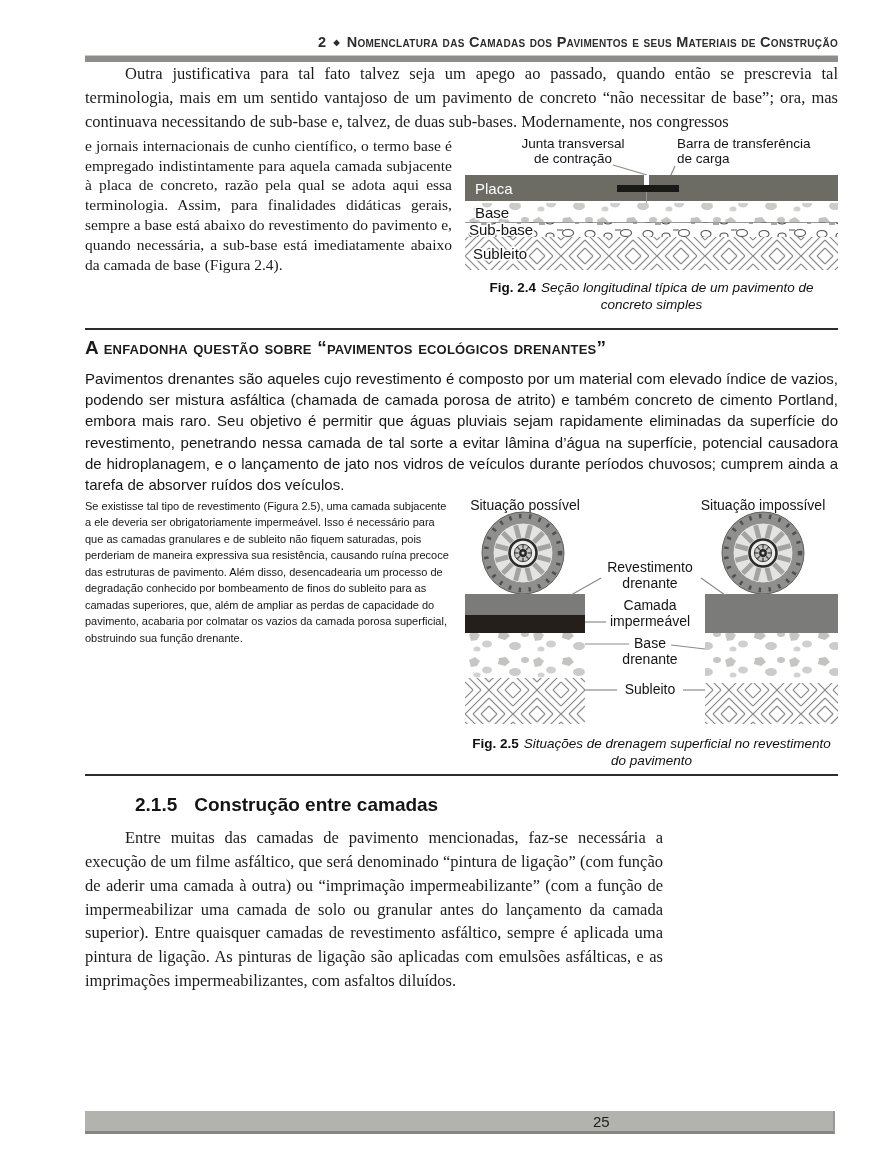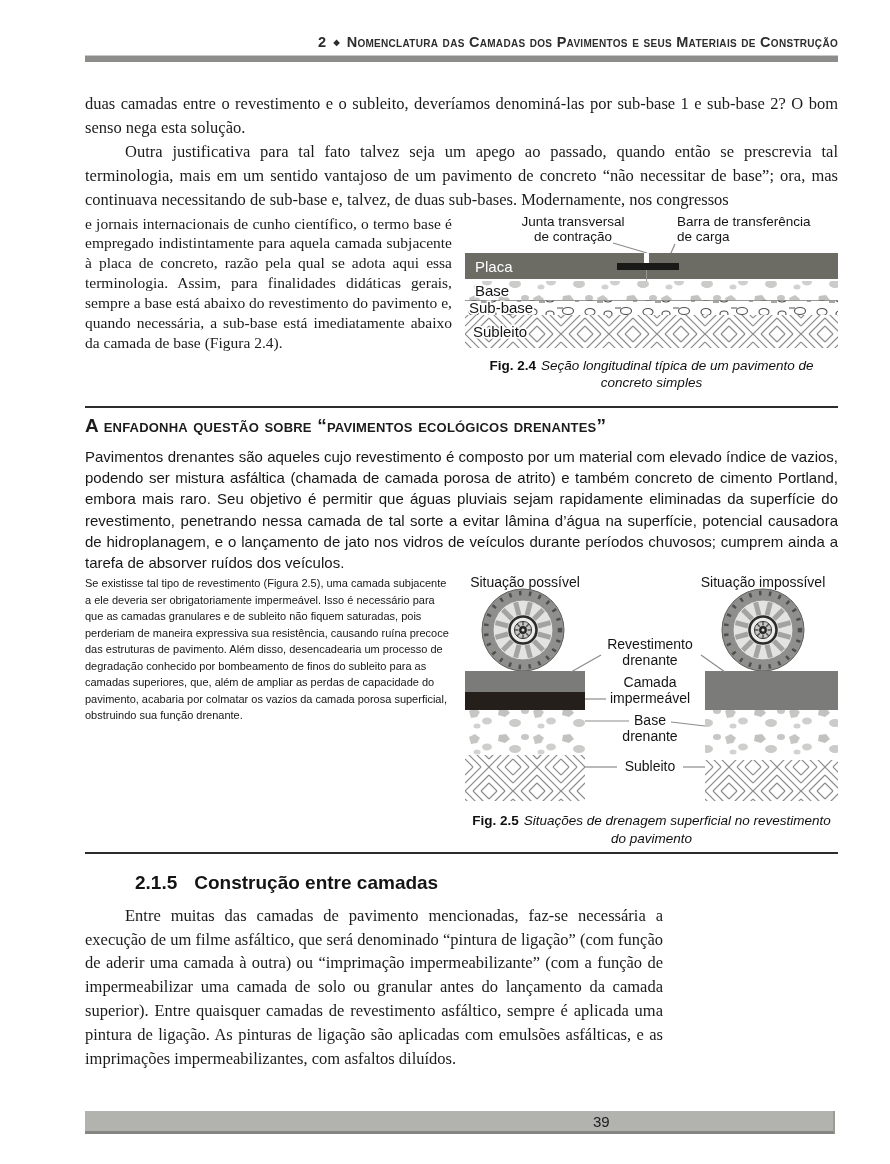--- a/index.html
+++ b/index.html
@@ -66,21 +66,20 @@
 
 <div class="page">
 
   <header class="runhead">
     <span>2</span>
     <span class="rh-bullet">◆</span>
     <span>Nomenclatura das Camadas dos Pavimentos e seus Materiais de Construção</span>
   </header>
   <div class="rule-head"></div>
 
-  <p class="body first">duas camadas entre o revestimento e o subleito, deveríamos denominá-las por sub-base 1 e sub-base 2? O bom senso nega esta solução.</p>
   <p class="body indent">Outra justificativa para tal fato talvez seja um apego ao passado, quando então se prescrevia tal terminologia, mais em um sentido vantajoso de um pavimento de concreto “não necessitar de base”; ora, mas continuava necessitando de sub-base e, talvez, de duas sub-bases. Modernamente, nos congressos</p>
 
   <div class="wrap-row">
     <p class="coltext serifcol">e jornais internacionais de cunho científico, o termo base é empregado indistintamente para aquela camada subjacente à placa de concreto, razão pela qual se adota aqui essa terminologia. Assim, para finalidades didáticas gerais, sempre a base está abaixo do revestimento do pavimento e, quando necessária, a sub-base está imediatamente abaixo da camada de base (Figura 2.4).</p>
 
     <figure>
       <svg width="373" height="134" viewBox="0 0 373 134">
         <defs>
           <pattern id="spk24" width="64" height="26" patternUnits="userSpaceOnUse">
             <rect width="64" height="26" fill="#ffffff"></rect>
@@ -237,16 +236,16 @@
 
   <div class="box-rule bottom"></div>
 
   <h3 class="sec-head">
     <span>2.1.5</span>
     <span>Construção entre camadas</span>
   </h3>
   <p class="body indent sec-para">Entre muitas das camadas de pavimento mencionadas, faz-se necessária a execução de um filme asfáltico, que será denominado “pintura de ligação” (com função de aderir uma camada à outra) ou “imprimação impermeabilizante” (com a função de impermeabilizar uma camada de solo ou granular antes do lançamento da camada superior). Entre quaisquer camadas de revestimento asfáltico, sempre é aplicada uma pintura de ligação. As pinturas de ligação são aplicadas com emulsões asfálticas, e as imprimações impermeabilizantes, com asfaltos diluídos.</p>
 
   <div class="footer-bar">
-    <span class="pageno">39</span>
+    <span class="pageno">25</span>
   </div>
 
 </div>
 
 </body></html>

